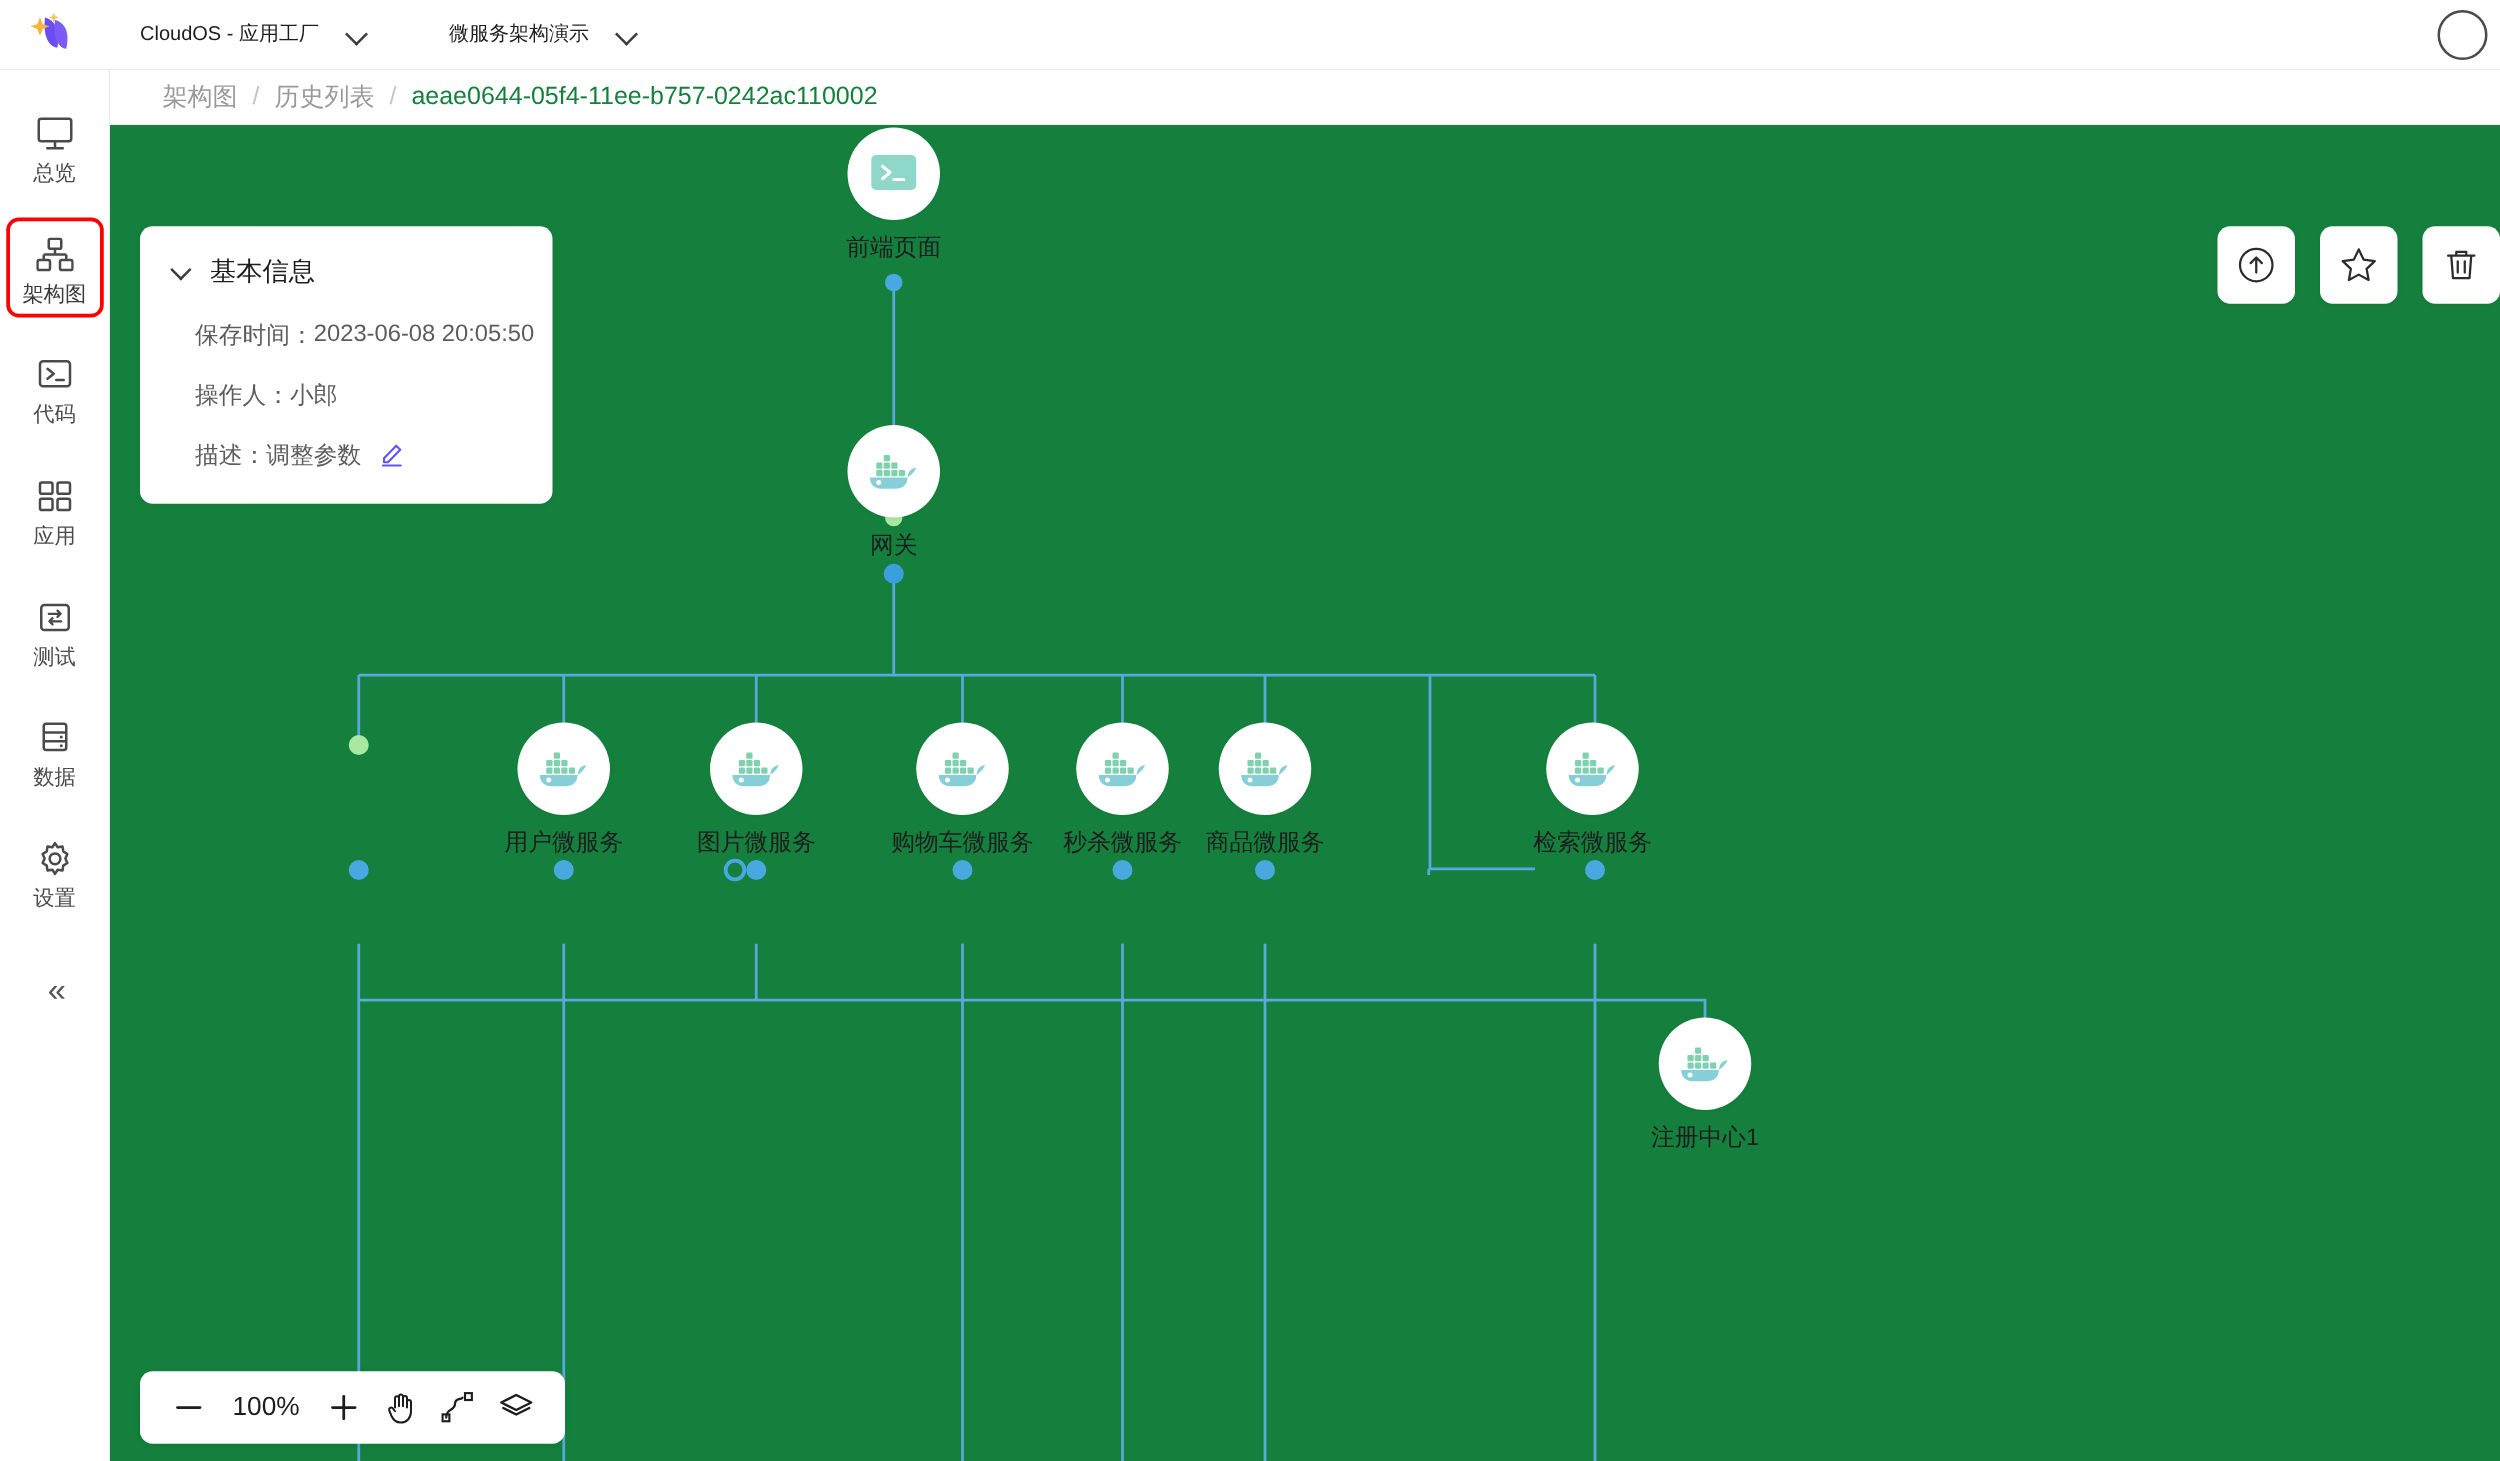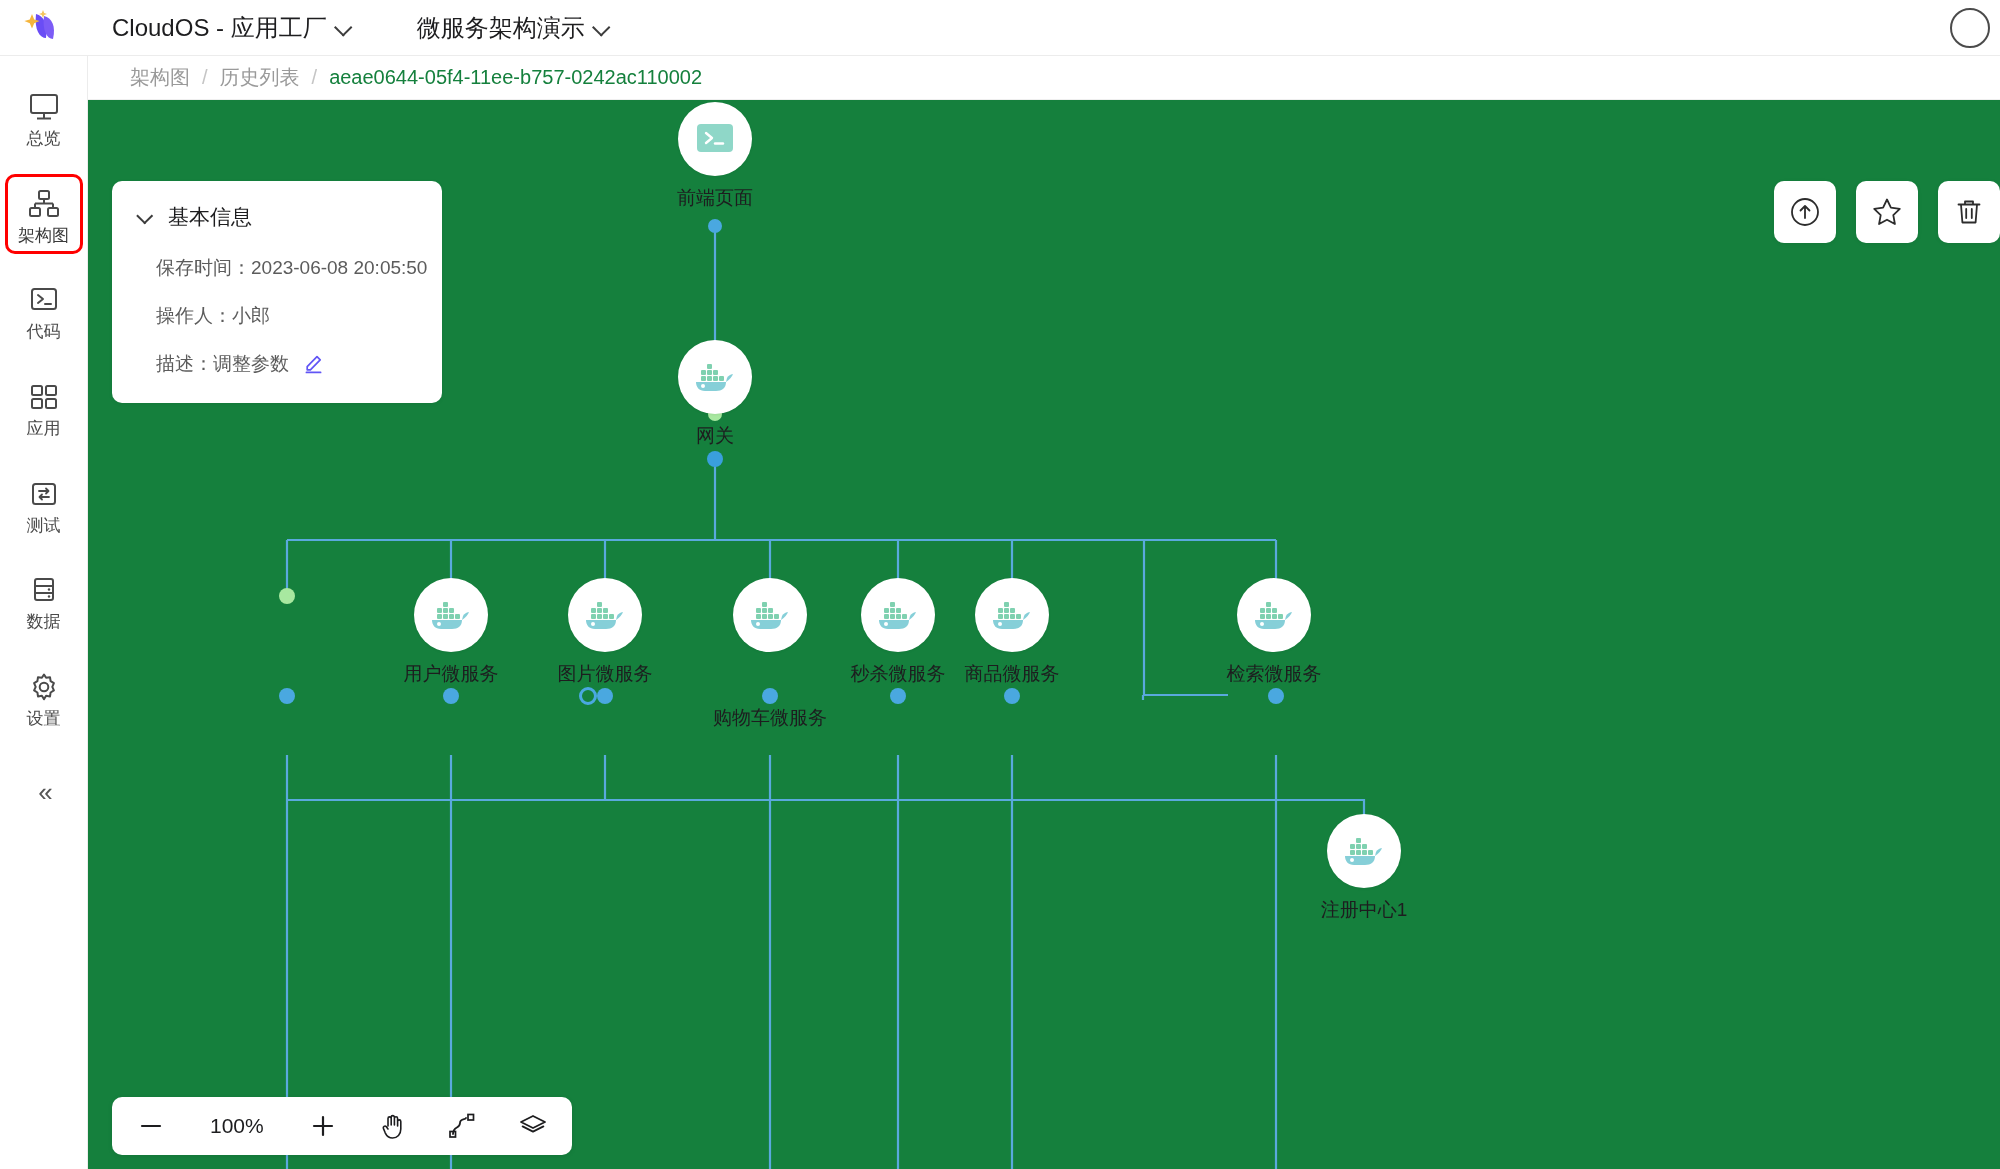--- a/index.html
+++ b/index.html
@@ -13,22 +13,22 @@
   #app { position: relative; width: 2000px; height: 1169px; overflow: hidden; }
 
   
   .topbar {
     position: absolute; left: 0; top: 0; width: 2000px; height: 56px;
     background: #fff; display: flex; align-items: center;
     border-bottom: 1px solid #ececec; z-index: 40;
   }
   .logo-wrap { width: 88px; display: flex; align-items: center; justify-content: center; }
   .topbar-item {
-    display: flex; align-items: center; gap: 8px;
-    font-size: 24px; color: #1d1d1f; white-space: nowrap;
+    display: flex; align-items: center; gap: 22px;
+    font-size: 16px; color: #1d1d1f; white-space: nowrap;
     cursor: pointer; height: 43px;
   }
   .topbar-item.first { margin-left: 24px; }
   .topbar-item.second { margin-left: 66px; }
   .chev-d {
     width: 16px; height: 9px; position: relative; display: inline-block;
   }
   .chev-d::before {
     content: ""; position: absolute; left: 1px; top: 0;
     width: 11px; height: 11px;
@@ -152,21 +152,21 @@
   }
   .node-label {
     margin-top: 9px; font-size: 19px; color: #1d1d1f; white-space: nowrap;
   }
 
   
   .bottom-bar {
     position: absolute; left: 24px; bottom: 14px;
     height: 58px; background: #fff; border-radius: 10px;
     box-shadow: 0 1px 5px rgba(0,0,0,.10);
-    display: flex; align-items: center; padding: 0 16px; gap: 24px;
+    display: flex; align-items: center; padding: 0 16px; gap: 0;
     z-index: 25;
   }
   .bb-btn {
     width: 46px; height: 46px; display: flex; align-items: center;
     justify-content: center; cursor: pointer; border-radius: 6px;
     font-size: 28px; color: #222;
   }
   .bb-zoom {
     font-size: 21px; color: #1d1d1f; padding: 0 12px; cursor: pointer;
     min-width: 72px; text-align: center;
@@ -438,21 +438,21 @@
                 <rect x="27" y="18" width="5" height="5" rx="1"></rect>
             </g>
             <path d="M4 24 h30 c0 6-4 9-10 9 H13 c-6 0-9-4-9-9 Z" fill="#86cfd8"></path>
             <path d="M34 24 c4-3 6-5 7-8 c-3 .5-5 2-6 4 Z" fill="#86cfd8"></path>
             <circle cx="11" cy="28" r="2" fill="#fff"></circle>
           </svg>
         </div>
         <div class="node-label">图片微服务</div>
       </div>
 
-      <div class="node" style="left:618px; top:478px;gap:44px;">
+      <div class="node" style="left:618px; top:478px;">
         <div class="node-circle">
           <svg width="46" height="38" viewBox="0 0 46 38">
             <g fill="#7fd1b0">
               <rect x="15" y="6" width="5" height="5" rx="1"></rect>
                 <rect x="9" y="12" width="5" height="5" rx="1"></rect>
               <rect x="15" y="12" width="5" height="5" rx="1"></rect>
                 <rect x="21" y="12" width="5" height="5" rx="1"></rect>
               <rect x="9" y="18" width="5" height="5" rx="1"></rect>
                 <rect x="15" y="18" width="5" height="5" rx="1"></rect>
               <rect x="21" y="18" width="5" height="5" rx="1"></rect>

